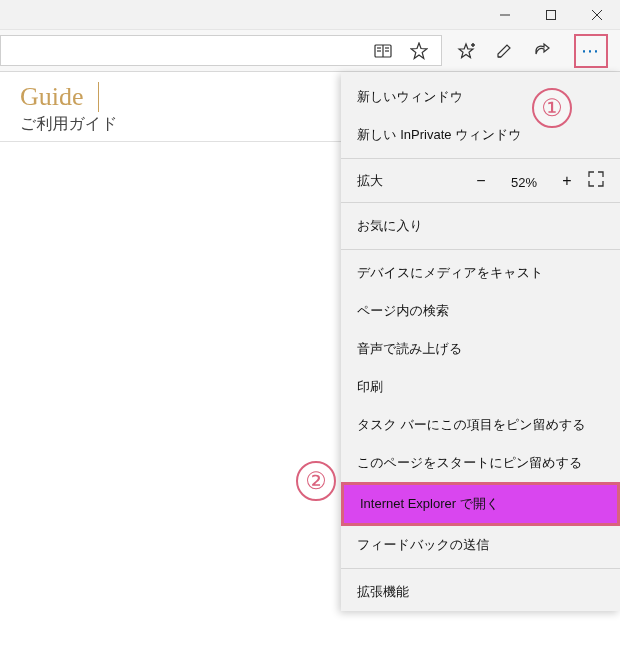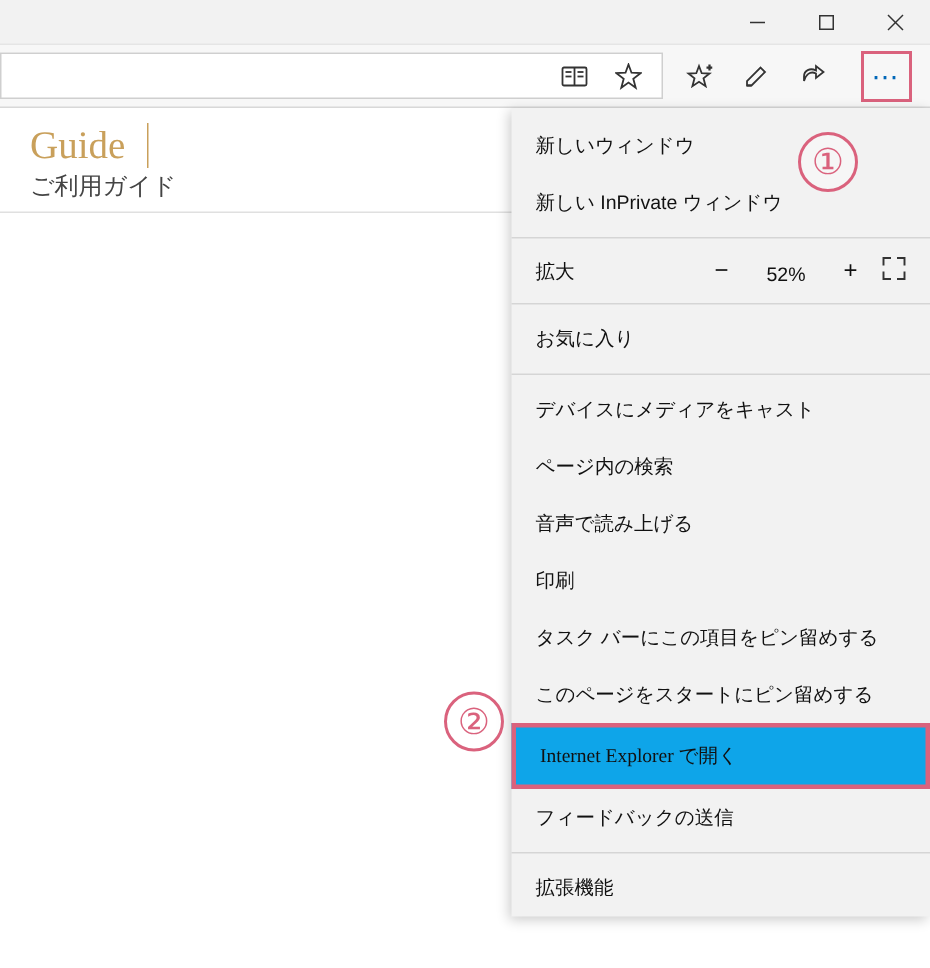--- a/index.html
+++ b/index.html
@@ -121,22 +121,21 @@
       display: flex;
       align-items: flex-end;
       gap: 12px;
     }
     .zoom .zlabel { flex: 1; }
     .zoom .zbtn { width: 18px; text-align: center; font-size: 16px; }
     .zoom .zval { width: 44px; text-align: center; }
     .zoom .zfs svg { stroke:#333; stroke-width:1.3; fill:none; }
     .hl {
       border: 3px solid #da627d;
-      background: #0ea5e9;
-      font-family: Liberation Serif, serif;
+      background: #d946ef;
     }
     .ann {
       position: absolute;
       width: 40px;
       height: 40px;
       border: 2px solid #da627d;
       border-radius: 50%;
       display: flex;
       align-items: center;
       justify-content: center;

